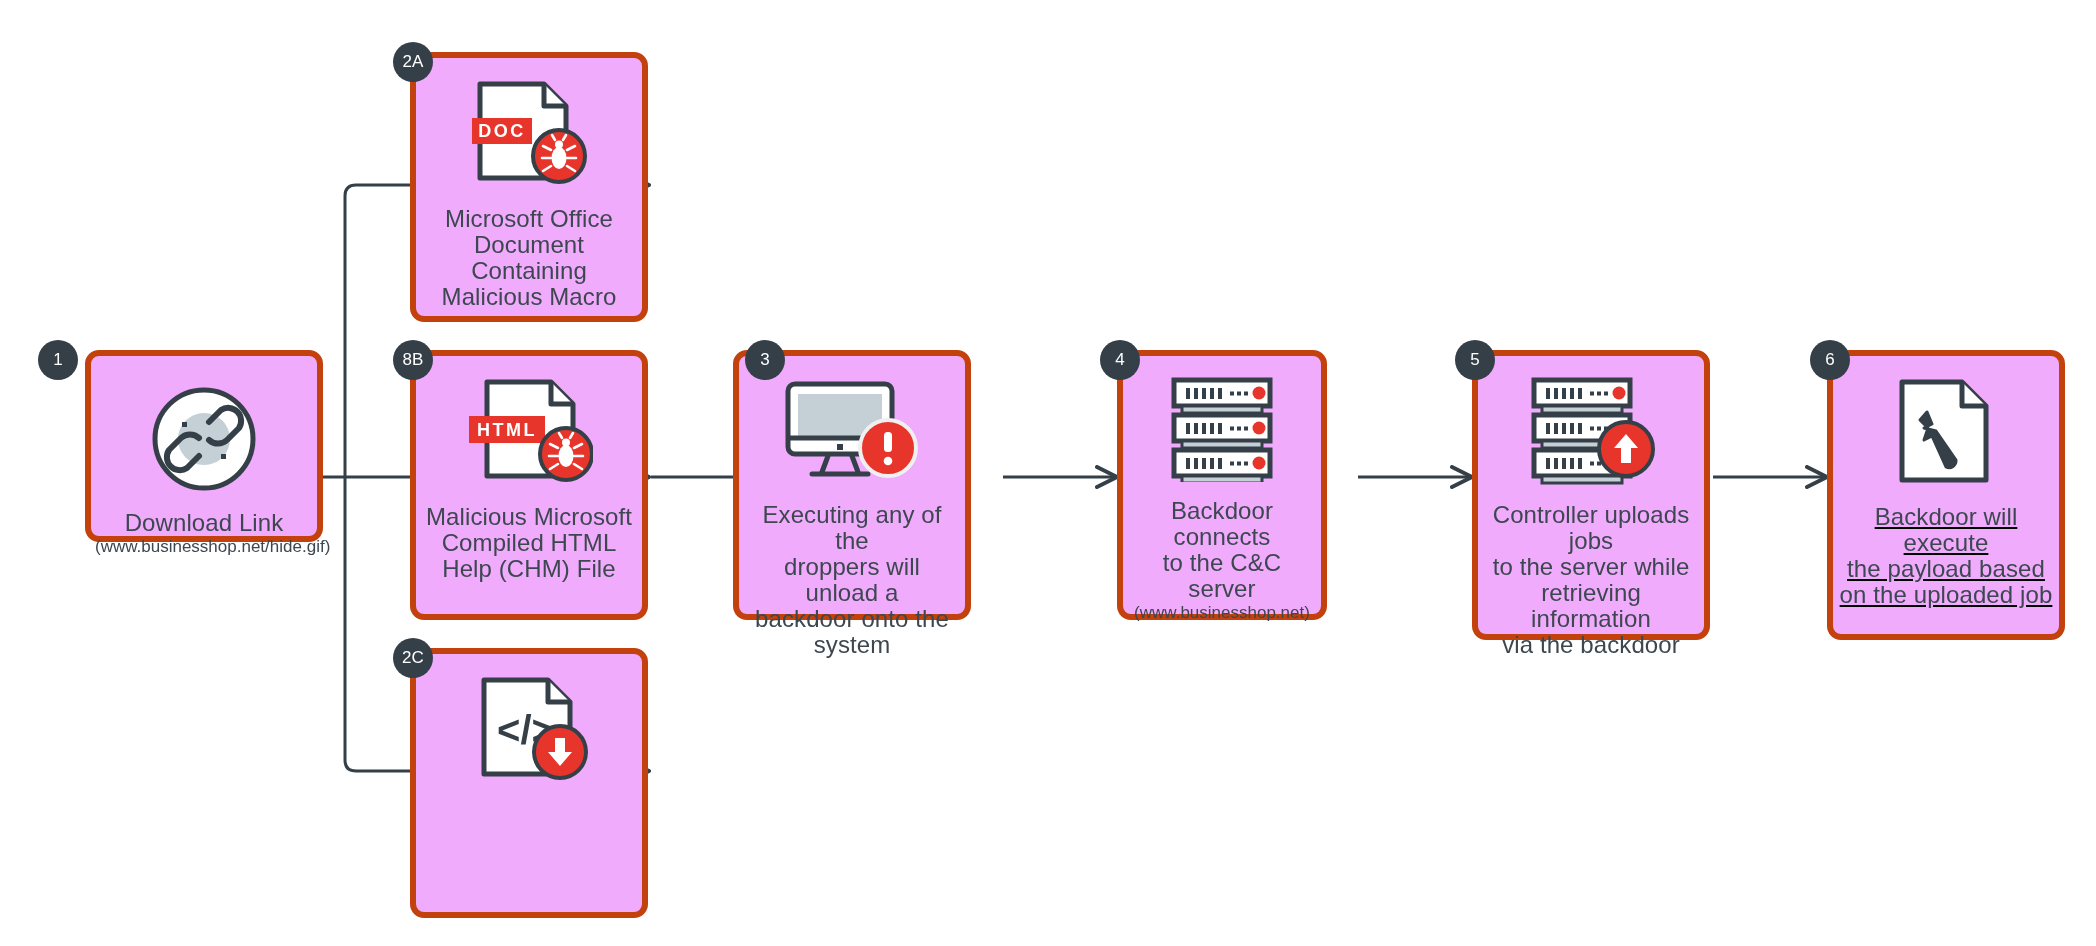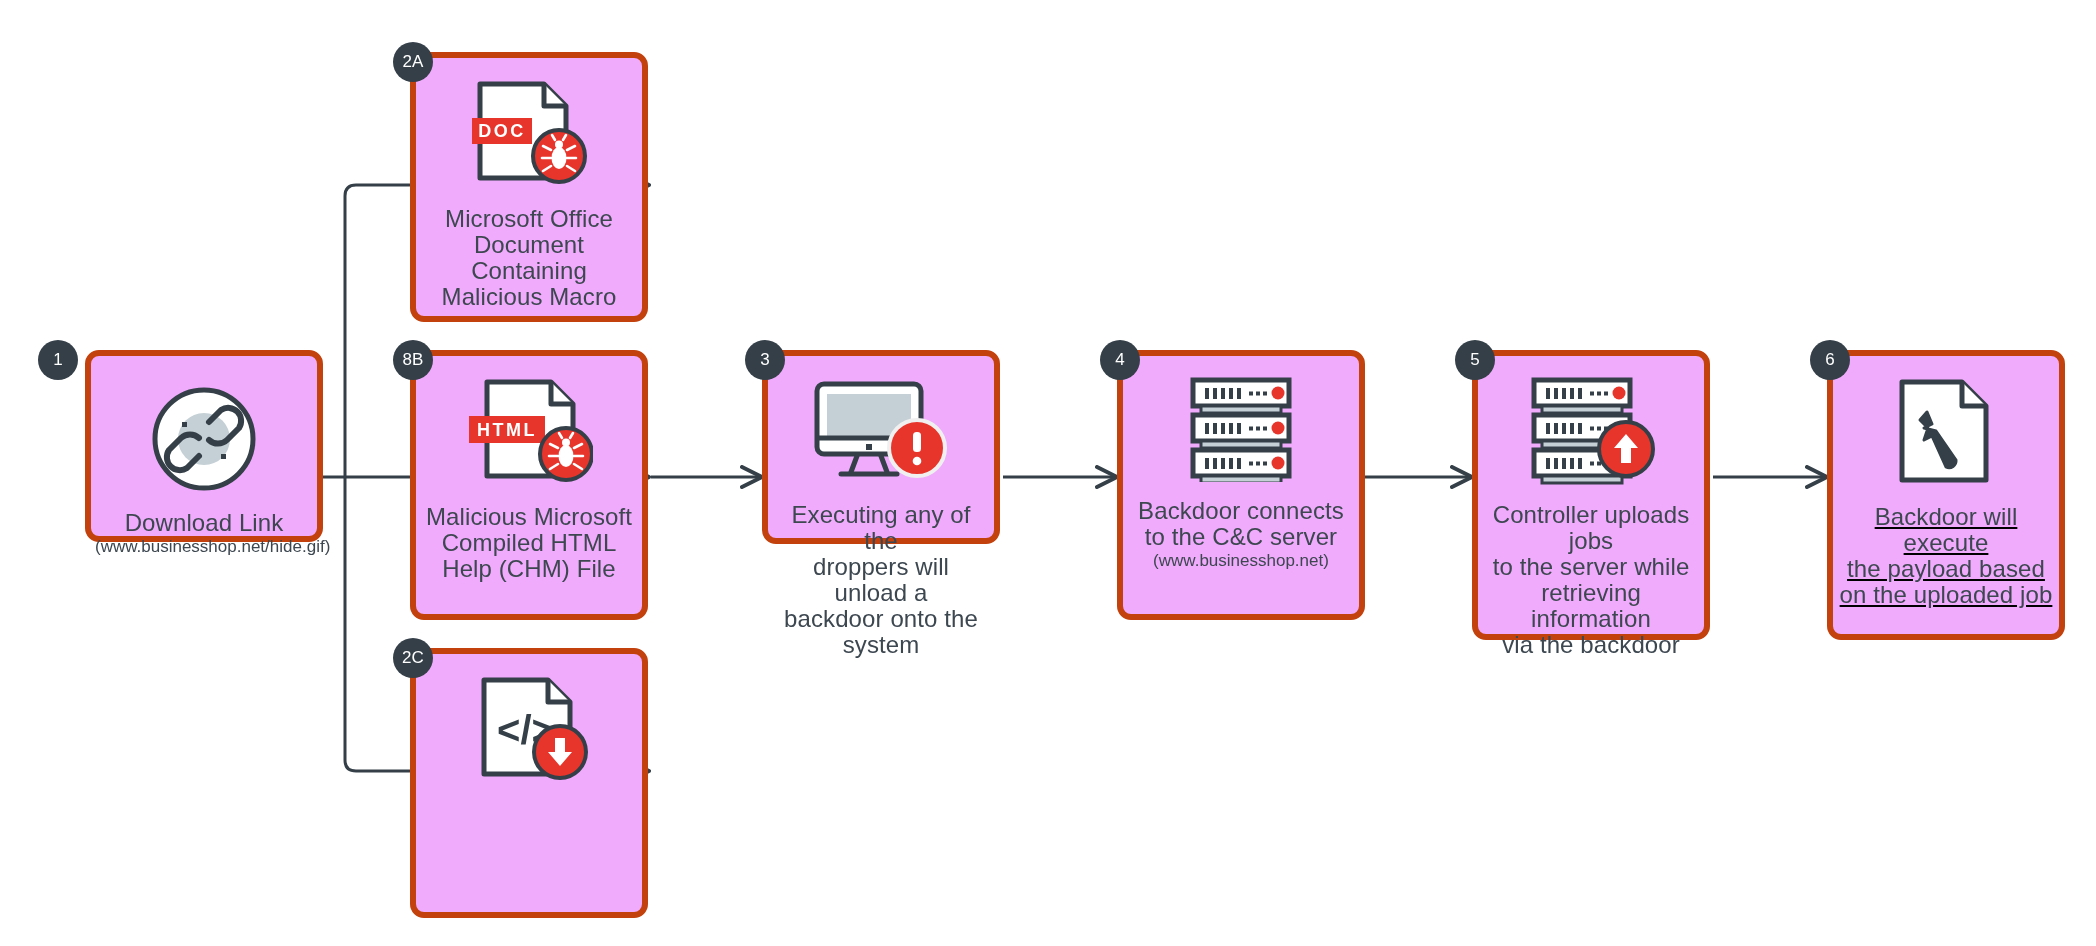--- a/index.html
+++ b/index.html
@@ -80,22 +80,22 @@
     line-height: 22px;
     padding: 0 4px;
     box-sizing: border-box;
   }
 
   
   #card-1  { left: 56px;   top: 350px; width: 238px; height: 192px; margin-left: 29px; }
   #card-2a { left: 410px;  top: 52px;  width: 238px; height: 270px; }
   #card-2b { left: 410px;  top: 350px; width: 238px; height: 270px; }
   #card-2c { left: 410px;  top: 648px; width: 238px; height: 270px; }
-  #card-3  { left: 762px;  top: 350px; width: 238px; height: 194px; align-items: center; }
-  #card-4  { left: 1117px; top: 350px; width: 248px; height: 270px; }
+  #card-3  { left: 733px;  top: 350px; width: 238px; height: 270px; align-items: center; }
+  #card-4  { left: 1117px; top: 350px; width: 210px; height: 270px; }
   #card-5  { left: 1472px; top: 350px; width: 238px; height: 290px; }
   #card-6  { left: 1827px; top: 350px; width: 238px; height: 290px; text-decoration: underline; }
 
   #badge-1  { left: 38px;   top: 340px; }
   #badge-2a { left: 393px;  top: 42px;  }
   #badge-2b { left: 393px;  top: 340px; }
   #badge-2c { left: 393px;  top: 638px; }
   #badge-3  { left: 745px;  top: 340px; }
   #badge-4  { left: 1100px; top: 340px; }
   #badge-5  { left: 1455px; top: 340px; }

